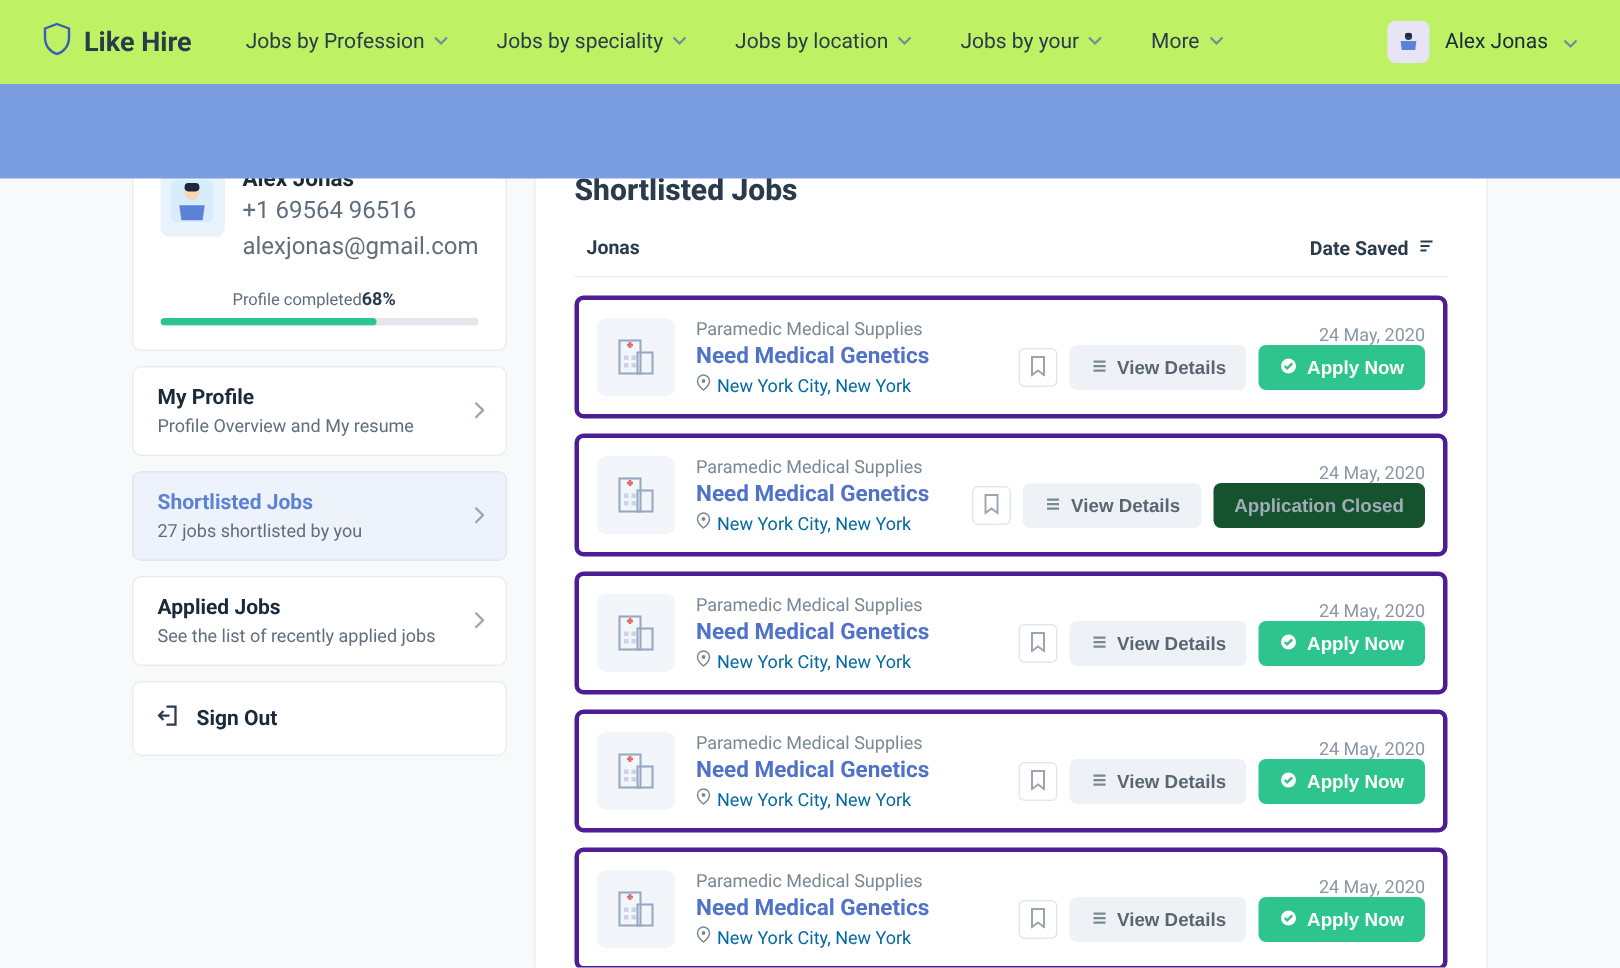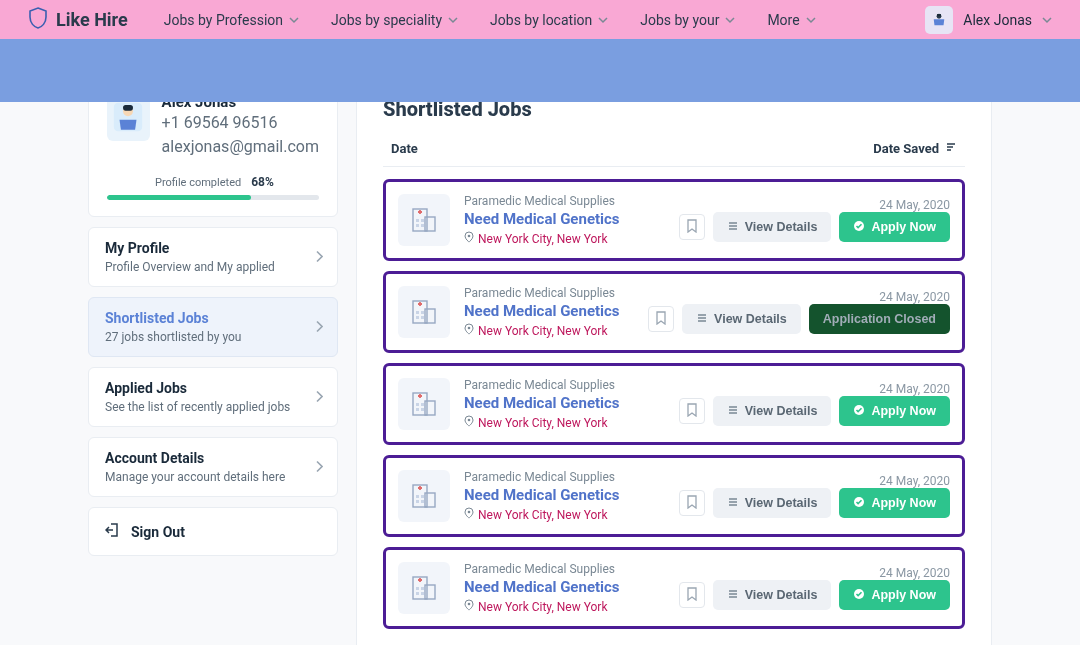--- a/index.html
+++ b/index.html
@@ -1,19 +1,19 @@
 <!DOCTYPE html>
 <html><head>
 <meta charset="utf-8">
 <style>
 * { margin: 0; padding: 0; box-sizing: border-box; }
 body { font-family: -apple-system, BlinkMacSystemFont, "Segoe UI", Roboto, sans-serif; background: #f8f9fb; color: #1a2a3a; width: 1080px; height: 645px; overflow: hidden; }
 
 
-.topnav { height: 39px; background: #f9a8d4; display: flex; align-items: center; padding: 0 28px; }
+.topnav { height: 56px; background: #bef264; display: flex; align-items: center; padding: 0 28px; }
 .brand { display: flex; align-items: center; gap: 8px; margin-right: 36px; }
 .brand-name { font-weight: 700; font-size: 18px; color: #2a3b4c; }
 .nav-links { display: flex; gap: 32px; }
 .nav-item { display: flex; align-items: center; gap: 6px; font-size: 14px; color: #2a3b4c; cursor: pointer; }
 .nav-item svg { width: 10px; height: 10px; }
 .nav-spacer { flex: 1; }
 .user-menu { display: flex; align-items: center; gap: 10px; cursor: pointer; }
 .avatar-sm { width: 28px; height: 28px; border-radius: 5px; background: #e7e4f5; display: flex; align-items: center; justify-content: center; }
 
 
@@ -23,21 +23,21 @@
 .content { display: flex; gap: 18px; padding: 0 88px; margin-top: -24px; align-items: flex-start; }
 
 
 .sidebar { width: 250px; display: flex; flex-direction: column; gap: 10px; }
 .card { background: #fff; border: 1px solid #e9edf2; border-radius: 6px; }
 .profile-card { padding: 14px 18px 16px; }
 .profile-top { display: flex; gap: 12px; }
 .avatar-lg { width: 48px; height: 48px; border-radius: 6px; background: #e9f3fb; display: flex; align-items: center; justify-content: center; }
 .profile-name { font-weight: 700; font-size: 15px; }
 .profile-phone, .profile-email { font-size: 16px; color: #606e7b; line-height: 1.5; }
-.progress-row { display: flex; align-items: baseline; gap: 10px; margin-top: 16px; font-size: 11px; color: #606e7b; padding-left: 48px; }
+.progress-row { display: flex; align-items: baseline; margin-top: 16px; font-size: 11px; color: #606e7b; padding-left: 48px; }
 .progress-pct { font-weight: 700; font-size: 12px; color: #2a3b4c; }
 .progress-bar { height: 5px; background: #e3e7ec; border-radius: 3px; margin-top: 6px; overflow: hidden; }
 .progress-fill { height: 100%; background: #2dc48d; border-radius: 3px; }
 
 .menu-card { padding: 12px 16px; position: relative; cursor: pointer; }
 .menu-title { font-weight: 700; font-size: 14px; color: #1a2a3a; }
 .menu-sub { font-size: 12px; color: #606e7b; margin-top: 4px; }
 .menu-chev { position: absolute; right: 14px; top: 50%; transform: translateY(-50%); color: #9aa6b2; }
 .menu-card.active { background: #eef3fb; border-color: #dfe7f3; }
 .menu-card.active .menu-title { color: #5b82d6; }
@@ -48,21 +48,21 @@
 .main h1 { font-size: 20px; font-weight: 800; color: #2a3b4c; margin-bottom: 14px; }
 .list-header { display: flex; justify-content: space-between; padding: 6px 8px 10px; border-bottom: 1px solid #e9edf2; font-size: 13px; font-weight: 700; color: #2a3b4c; }
 .sort-col { display: flex; align-items: center; gap: 6px; }
 
 .job-list { display: flex; flex-direction: column; gap: 10px; margin-top: 12px; }
 .job-card { border: 3px solid #4c1d95; border-radius: 6px; padding: 12px; display: flex; align-items: center; gap: 14px; }
 .job-icon { width: 52px; height: 52px; background: #f2f5fa; border-radius: 6px; display: flex; align-items: center; justify-content: center; flex-shrink: 0; }
 .job-info { flex: 1; min-width: 0; }
 .job-company { font-size: 12px; color: #7a8894; }
 .job-title { font-size: 15px; font-weight: 700; color: #5073c9; margin: 2px 0 3px; }
-.job-loc { font-size: 12px; color: #be185d; display: flex; align-items: center; gap: 4px; }
+.job-loc { font-size: 12px; color: #0369a1; display: flex; align-items: center; gap: 4px; }
 .job-right { display: flex; flex-direction: column; align-items: flex-end; }
 .job-date { font-size: 12px; color: #8a97a3; }
 .job-actions { display: flex; align-items: center; gap: 8px; }
 .icon-btn { width: 26px; height: 26px; border: 1px solid #e3e7ec; border-radius: 4px; display: flex; align-items: center; justify-content: center; color: #8a97a3; background: #fff; cursor: pointer; }
 .btn { height: 30px; border-radius: 5px; padding: 0 14px; font-size: 12.5px; font-weight: 600; display: flex; align-items: center; gap: 6px; cursor: pointer; border: none; text-align: center; }
 .btn-secondary { background: #eef1f5; color: #5a6773; }
 .btn-primary { background: #2dc48d; color: #fff; }
 .btn-closed { background: #14532d; color: #a1acb7; cursor: default; }
 .btn svg, .btn-secondary svg { width: 12px; height: 12px; }
 </style>
@@ -154,63 +154,56 @@
         <span class="progress-pct">68%</span>
       </div>
       <div class="progress-bar">
         <div class="progress-fill" id="progress-fill" style="width: 68%;"></div>
       </div>
     </div>
 
     <div id="menu-container" style="display: flex; flex-direction: column; gap: 10px;">
         <div class="card menu-card">
           <div class="menu-title">My Profile</div>
-          <div class="menu-sub">Profile Overview and My applied</div>
+          <div class="menu-sub">Profile Overview and My resume</div>
           <span class="menu-chev"><svg width="8" height="12" viewBox="0 0 8 12">
               <path d="M2 1 L7 6 L2 11" stroke="#9aa6b2" stroke-width="1.6" fill="none"></path>
             </svg></span>
         </div>
         <div class="card menu-card active">
           <div class="menu-title">Shortlisted Jobs</div>
           <div class="menu-sub">27 jobs shortlisted by you</div>
           <span class="menu-chev"><svg width="8" height="12" viewBox="0 0 8 12">
               <path d="M2 1 L7 6 L2 11" stroke="#9aa6b2" stroke-width="1.6" fill="none"></path>
             </svg></span>
         </div>
         <div class="card menu-card">
           <div class="menu-title">Applied Jobs</div>
           <div class="menu-sub">See the list of recently applied jobs</div>
-          <span class="menu-chev"><svg width="8" height="12" viewBox="0 0 8 12">
-              <path d="M2 1 L7 6 L2 11" stroke="#9aa6b2" stroke-width="1.6" fill="none"></path>
-            </svg></span>
-        </div>
-        <div class="card menu-card">
-          <div class="menu-title">Account Details</div>
-          <div class="menu-sub">Manage your account details here</div>
           <span class="menu-chev"><svg width="8" height="12" viewBox="0 0 8 12">
               <path d="M2 1 L7 6 L2 11" stroke="#9aa6b2" stroke-width="1.6" fill="none"></path>
             </svg></span>
         </div>
       </div>
 
     <div class="card signout">
       <span>
         <svg width="16" height="16" viewBox="0 0 16 16">
             <path d="M6 2 h6 v12 h-6" stroke="#2a3b4c" stroke-width="1.5" fill="none"></path>
             <path d="M8 8 H1 M4 5 L1 8 L4 11" stroke="#2a3b4c" stroke-width="1.5" fill="none"></path>
           </svg>
       </span>
       <span>Sign Out</span>
     </div>
   </div>
 
   <div class="main">
     <h1>Shortlisted Jobs</h1>
     <div class="list-header">
-      <span>Date</span>
+      <span>Jonas</span>
       <span class="sort-col">
         <span>Date Saved</span>
         <span>
           <svg width="12" height="12" viewBox="0 0 12 12">
               <path d="M2 3 h8 M2 6 h6 M2 9 h4" stroke="#2a3b4c" stroke-width="1.4"></path>
             </svg>
         </span>
       </span>
     </div>
     <div class="job-list" id="job-list">

